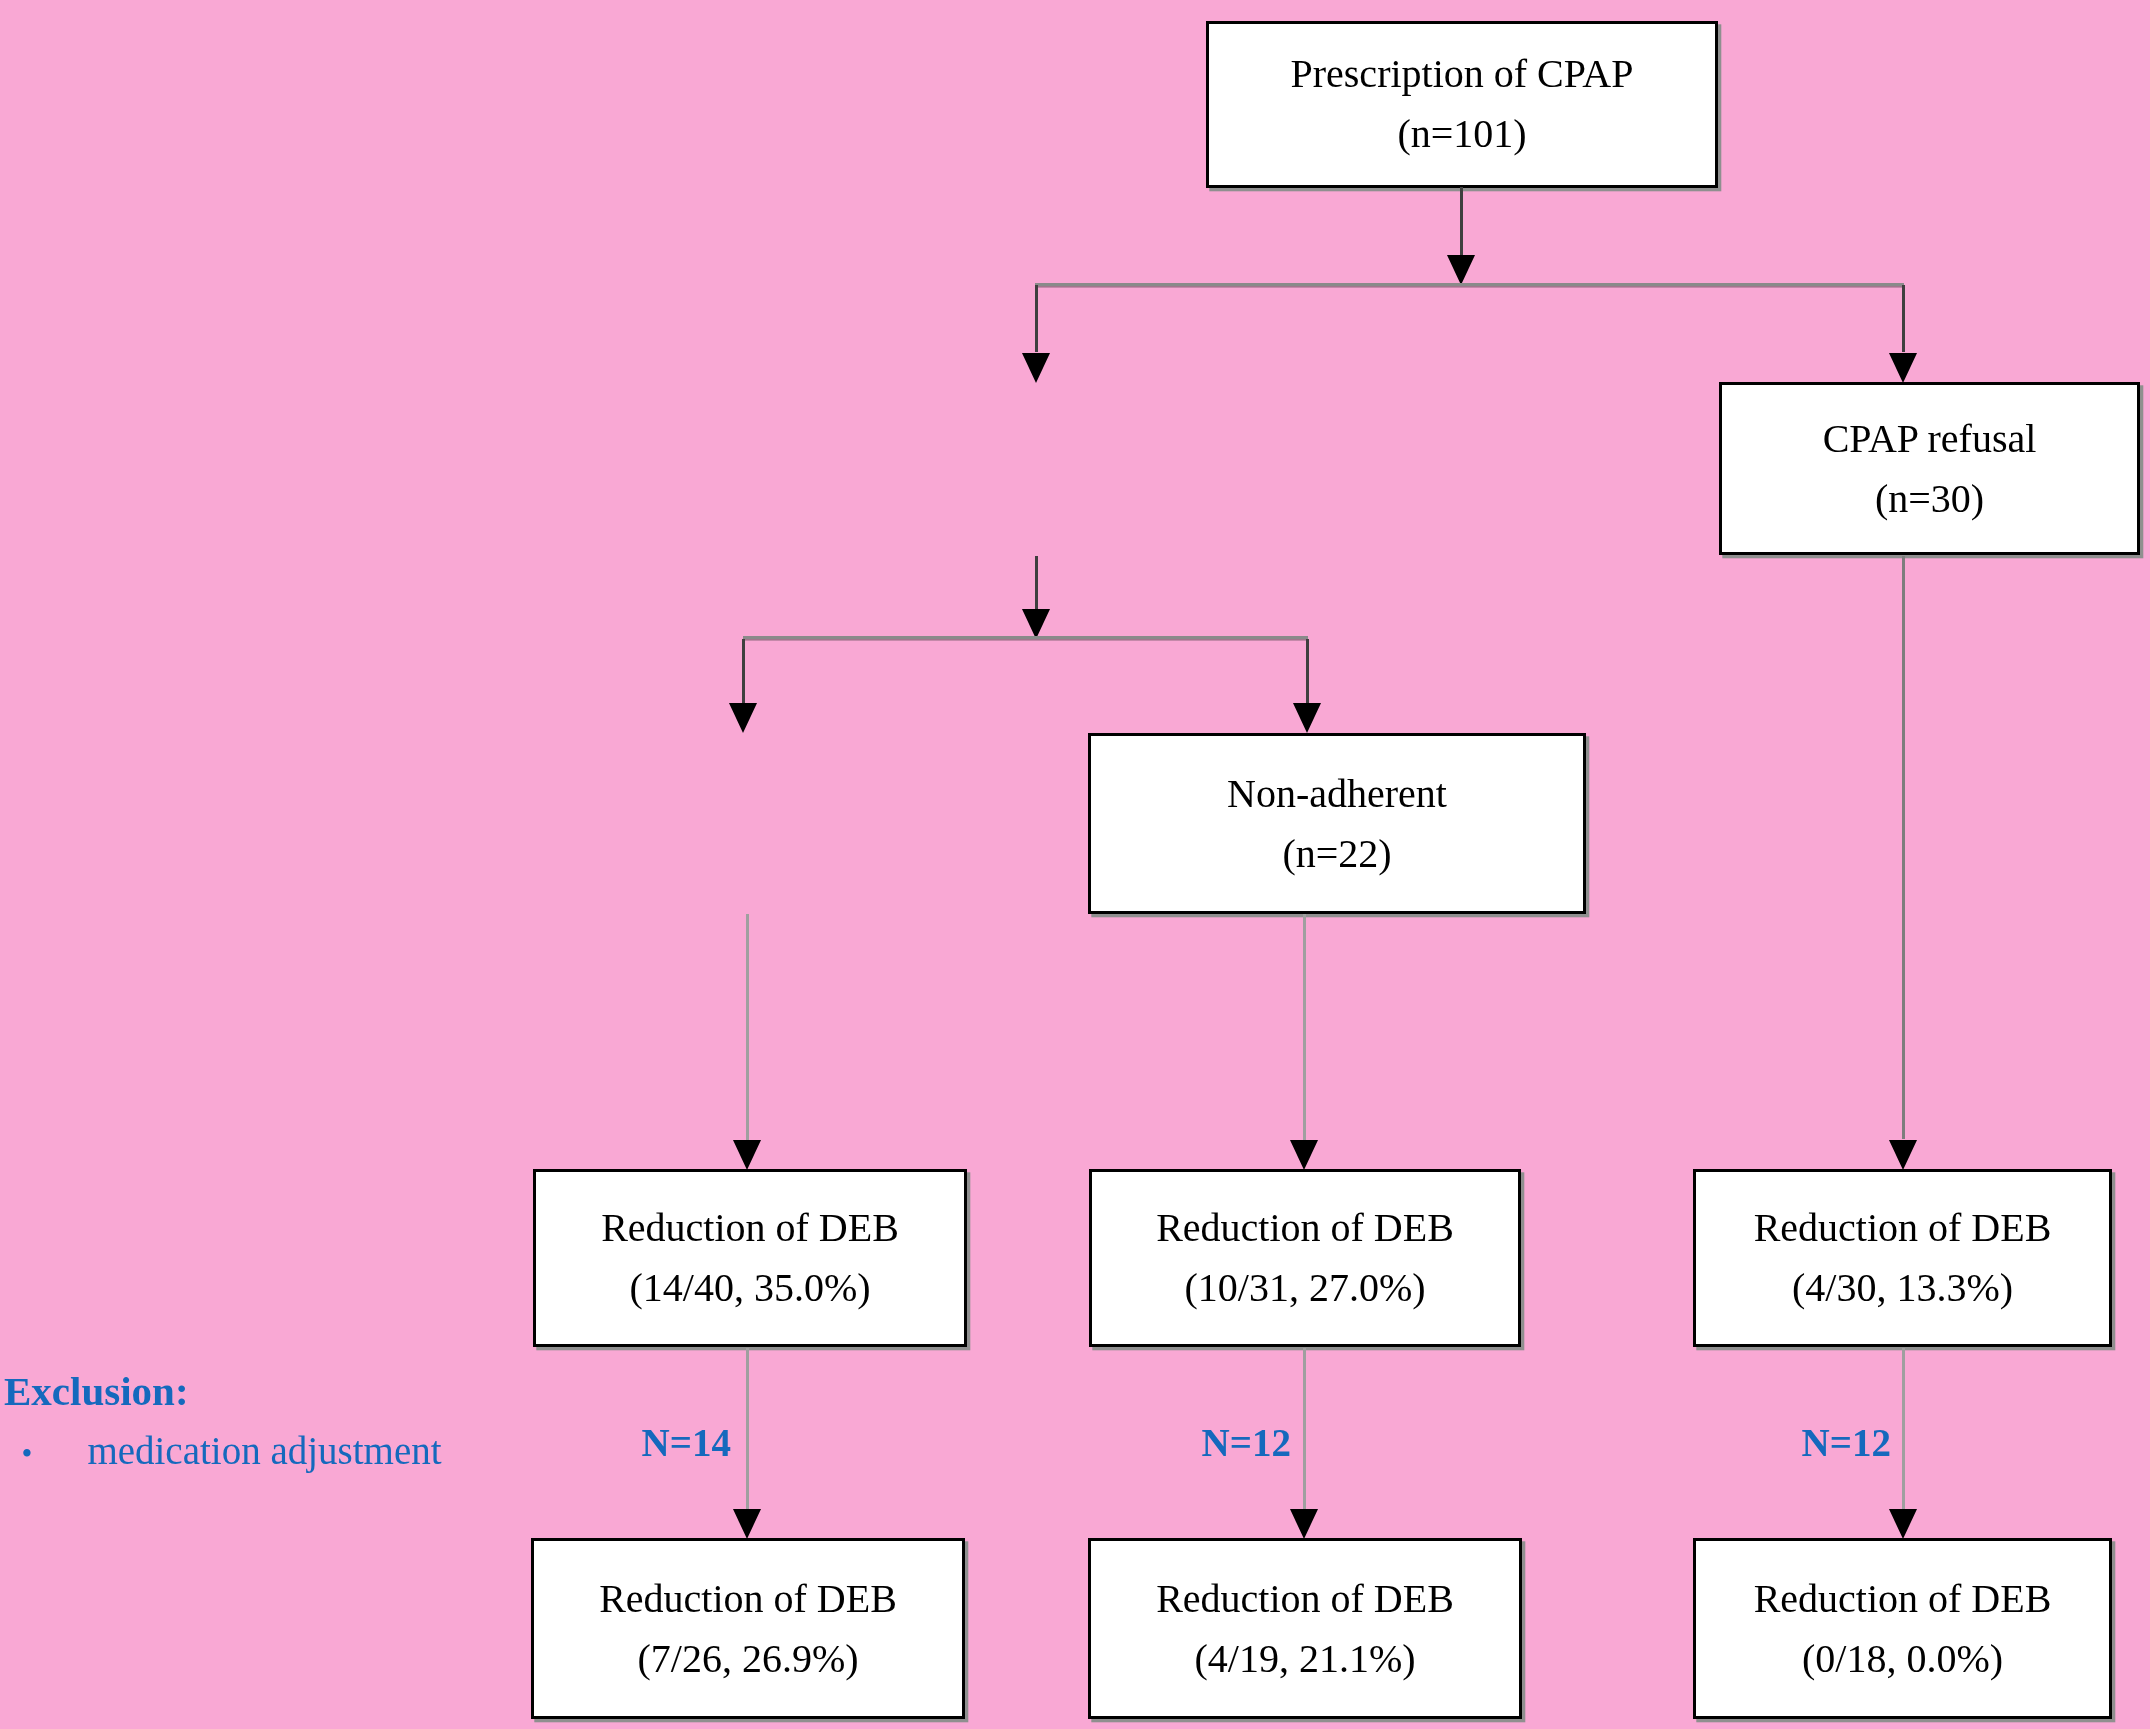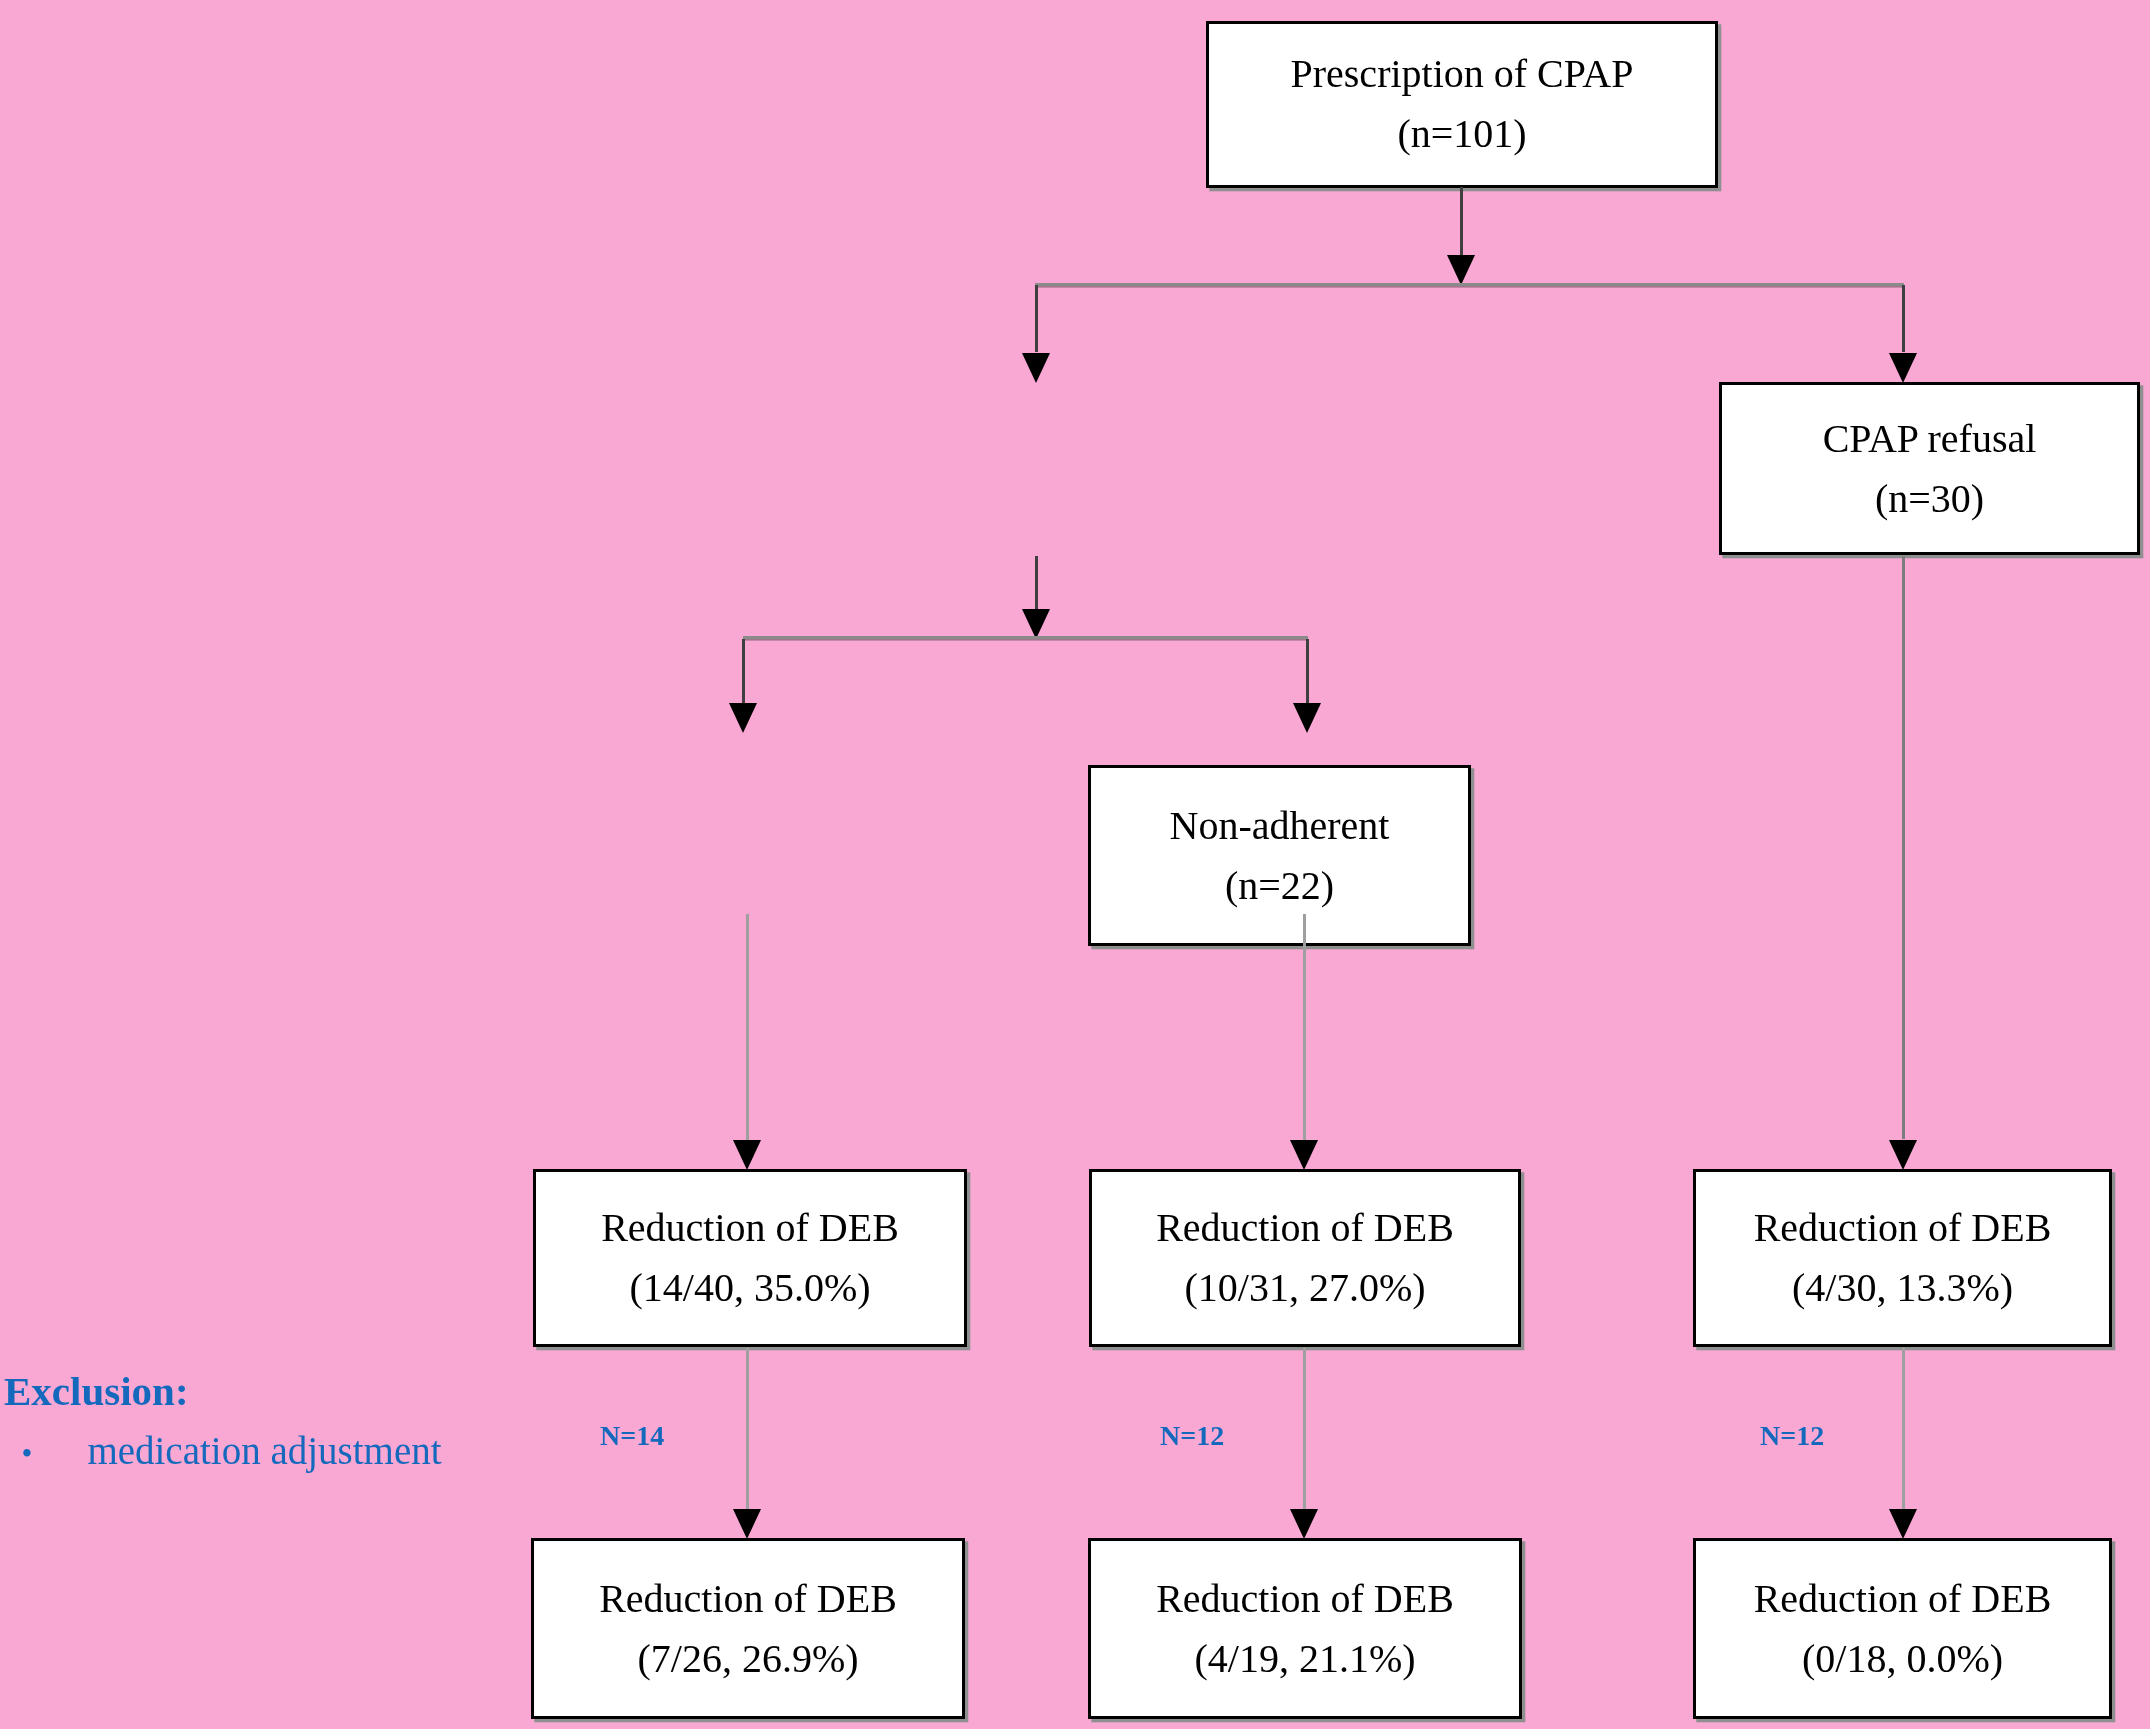--- a/index.html
+++ b/index.html
@@ -36,22 +36,23 @@
   .arrow{
     position:absolute;width:0;height:0;
     border-left:14px solid transparent;
     border-right:14px solid transparent;
     border-top:30px solid #000;
   }
   .edge-label{
     position:absolute;
     width:131px;
     font-weight:bold;
-    font-size:28px;
+    font-size:39px;
     color:var(--note-blue);
+    text-align:right;
   }
   .note-heading{
     position:absolute;
     left:4px;top:1367px;
     font-weight:bold;font-size:41px;
     color:var(--note-blue);
   }
   .note-bullet-row{
     position:absolute;
     left:21.4px;top:1428px;
@@ -84,21 +85,21 @@
   </div>
 
   <div class="vline" style="left:1035px;top:556px;height:53px;"></div>
   <div class="arrow" style="left:1022px;top:609px;"></div>
   <div class="hline" style="left:743px;top:636px;width:565px;"></div>
   <div class="vline" style="left:742px;top:639px;height:65px;"></div>
   <div class="arrow" style="left:729px;top:703px;"></div>
   <div class="vline" style="left:1306px;top:639px;height:65px;"></div>
   <div class="arrow" style="left:1293px;top:703px;"></div>
 
-  <div class="box" style="left:1088px;top:733px;width:383px;height:181px;margin-top:32px;">
+  <div class="box" style="left:1088px;top:733px;width:498px;height:181px;">
     <div>Non-adherent</div>
     <div>(n=22)</div>
   </div>
 
   <div class="vline gray" style="left:746px;top:914px;height:226px;"></div>
   <div class="arrow" style="left:733px;top:1140px;"></div>
   <div class="vline gray" style="left:1303px;top:914px;height:226px;"></div>
   <div class="arrow" style="left:1290px;top:1140px;"></div>
   <div class="vline mid" style="left:1902px;top:556px;height:583px;"></div>
   <div class="arrow" style="left:1889px;top:1140px;"></div>

